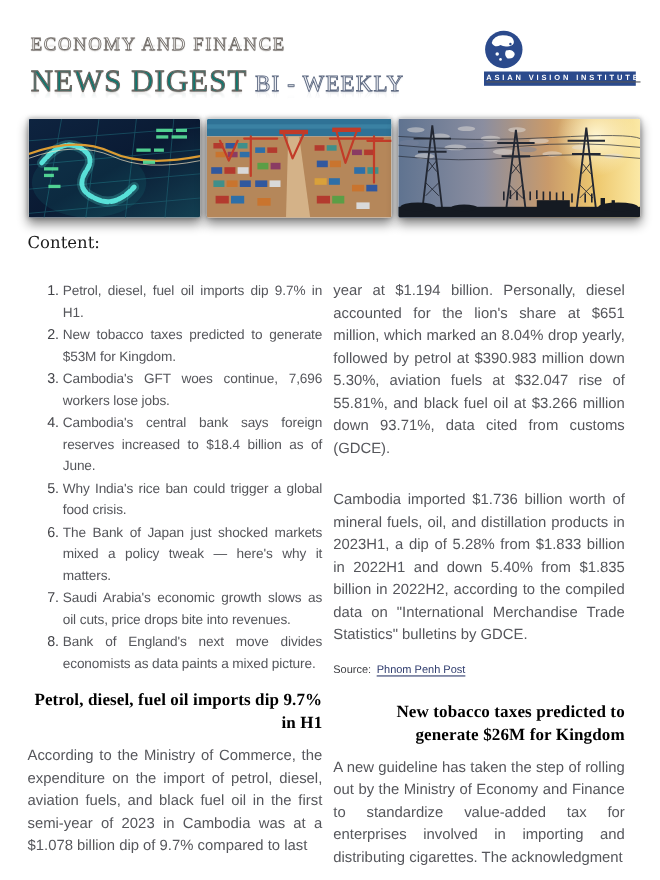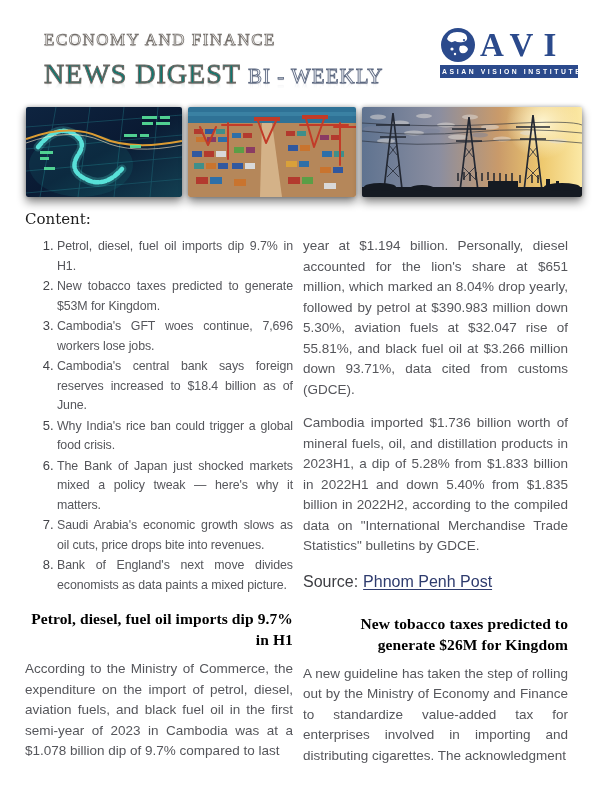--- a/index.html
+++ b/index.html
@@ -2,21 +2,21 @@
 <html><head>
 <meta charset="utf-8">
 <style>
   html,body { margin:0; padding:0; background:#ffffff; }
   .page {
     position:relative; width:600px; height:800px; background:#fff; overflow:hidden;
     font-family:"Liberation Sans", sans-serif; color:#54555a;
   }
 
   
-  .header { display:flex; justify-content:space-between; align-items:flex-start; padding:27px 16px 0 44px; }
+  .header { display:flex; justify-content:space-between; align-items:flex-start; padding:27px 16px 0 28px;text-decoration:underline; }
   .masthead { padding-top:4px; }
   .kicker {
     font-family:"Liberation Serif", serif; font-size:17px; line-height:1; letter-spacing:1.5px;
     color:#f7f6f4; -webkit-text-stroke:0.7px #6f6a66; text-shadow:0 1px 1px rgba(70,64,58,.45);
     -webkit-box-reflect: below -9px linear-gradient(transparent 58%, rgba(0,0,0,.22));
     display:inline-block;
   }
   .title-row {
     margin-top:11px; display:inline-block;
     -webkit-box-reflect: below -11px linear-gradient(transparent 58%, rgba(0,0,0,.22));
@@ -51,21 +51,21 @@
   .shot svg { display:block; width:100%; height:100%; }
   .shot1 { width:156px; } .shot2 { width:168px; } .shot3 { width:220px; }
 
   
   .byline {
     display:flex; justify-content:space-between; margin:17px 44px 0 40px;
     font-family:"DejaVu Serif", serif; font-size:14.5px; color:#1d1d1d;
   }
 
   .content-label {
-    margin:13px 0 0 25px; font-family:"DejaVu Serif", serif; font-size:15px; color:#1c1c1c;
+    margin:13px 0 17px 25px; font-family:"DejaVu Serif", serif; font-size:15px; color:#1c1c1c;
   }
 
   
   .columns { display:flex; gap:10px; padding:8px 32px 0 25px; align-items:flex-start; }
   .col-left  { width:273px; }
   .col-right { width:270px; }
 
   ol.toc { margin:0; padding-left:32px; }
   ol.toc li {
     font-size:12.4px; line-height:19.5px; letter-spacing:-0.1px; color:#55565b;
@@ -75,23 +75,23 @@
 
   .art-title {
     font-family:"Liberation Serif", serif; font-weight:700; font-size:15.5px; line-height:21px;
     color:#000000; letter-spacing:0.1px; margin:13px 0 9px 0; text-align:right;
   }
   .col-right .art-title { margin-top:22px; }
   .art-body {
     font-size:13.5px; line-height:20.5px; color:#55565b;
     text-align:justify; text-justify:inter-word; margin:0;
   }
-  .art-body + .art-body { margin-top:13px; }
-
-  .source-line { margin-top:16px; font-size:16px; color:#3c3d42; }
+  .art-body + .art-body { margin-top:26px; }
+
+  .source-line { margin-top:16px; font-size:10px; color:#3c3d42; }
   .source-line .lbl { margin-right:5px; }
   .source-line a { color:#2e3b6d; text-decoration:underline; text-underline-offset:2px; }
 </style>
 </head>
 <body>
 
 <div class="page">
 
   <div class="header">
     <div class="masthead">
@@ -104,21 +104,20 @@
     <div class="logo">
       <div class="logo-top">
         <svg class="globe" viewBox="0 0 36 36">
           <circle cx="18" cy="18" r="17" fill="#2b4a8c"></circle>
           <path d="M7 12 Q9 5 17 5 Q26 5 27 10 Q28 14 23 15 Q18 16 15 14 Q10 17 7 12 Z" fill="#fff"></path>
           <path d="M20 19 Q26 17 28 22 Q27 27 21 26 Q18 23 20 19 Z" fill="#fff"></path>
           <circle cx="12" cy="22" r="1.6" fill="#fff"></circle>
           <circle cx="15" cy="27" r="1.2" fill="#fff"></circle>
           <circle cx="24" cy="13" r="1.1" fill="#2b4a8c"></circle>
         </svg>
-        <span class="avi">AVI</span>
       </div>
       <div class="logo-bar">ASIAN VISION INSTITUTE</div>
     </div>
   </div>
 
   <div class="banner">
     <div class="shot shot1">
       <svg viewBox="0 0 156 90" preserveAspectRatio="none">
         <defs>
           <linearGradient id="sk" x1="0" y1="0" x2="1" y2="1">

